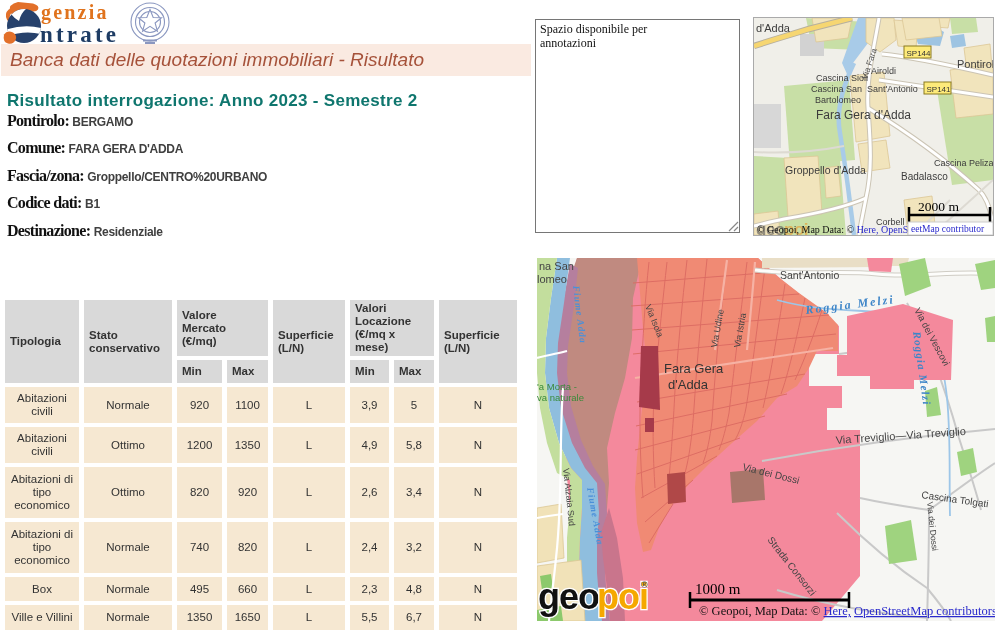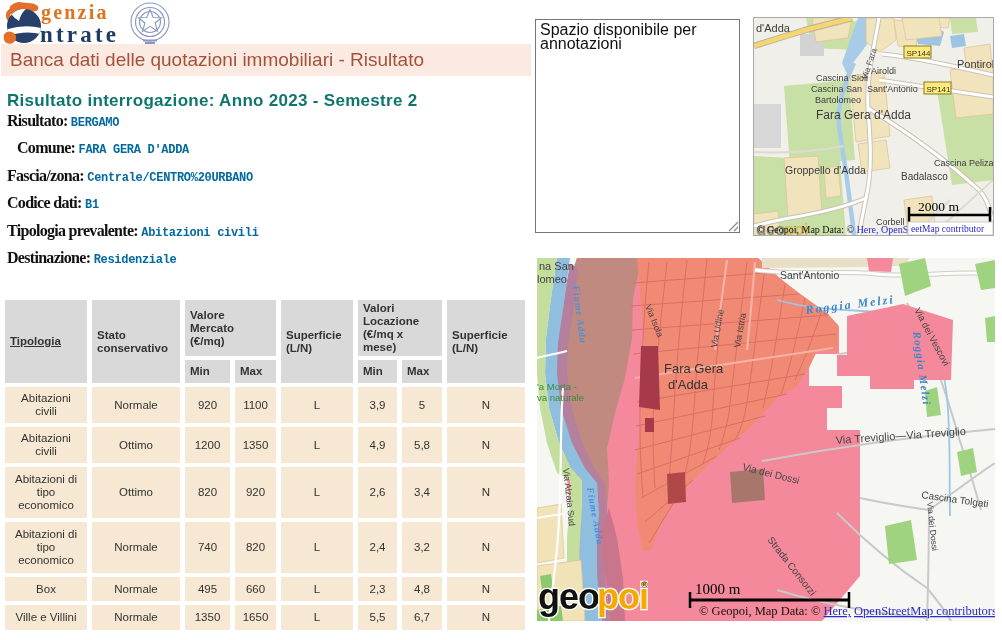--- a/index.html
+++ b/index.html
@@ -2,21 +2,21 @@
 <html><head>
 <meta charset="utf-8">
 <style>
   html,body{margin:0;padding:0;background:#fff;}
   body{width:1002px;height:640px;position:relative;overflow:hidden;font-family:"Liberation Sans",sans-serif;}
   .abs{position:absolute;}
   td{box-sizing:border-box;background:#f6e8d2;padding:2px 5px;}
   .hd td{background:#d9d9d9;font-weight:bold;vertical-align:middle;text-align:left;}
   .dr td{text-align:center;vertical-align:middle;}
   .lbl{font-family:"Liberation Serif",serif;font-size:16px;letter-spacing:-0.7px;font-weight:bold;color:#111;}
-  .val{font-size:12px;letter-spacing:-0.3px;font-weight:bold;color:#0369a1;font-family:Liberation Mono, monospace;}
+  .val{font-size:12px;letter-spacing:-0.3px;font-weight:bold;color:#404040;}
 </style>
 </head>
 <body>
 
 <div class="abs" id="logo" style="left:0px;top:0px;width:180px;height:47px;text-decoration:underline;">
 <svg width="180" height="47" viewBox="0 0 180 47">
   <defs>
         <clipPath id="sph">
           <circle cx="24" cy="26" r="17"></circle>
         </clipPath>
@@ -41,38 +41,37 @@
     <circle cx="150" cy="22" r="19"></circle>
     <circle cx="150" cy="22" r="14.5"></circle>
     <circle cx="150" cy="22" r="10.5"></circle>
     <path d="M150,9.5 L153.2,17.5 L161.5,17.8 L155.1,23 L157.4,31.2 L150,26.3 L142.6,31.2 L144.9,23 L138.5,17.8 L146.8,17.5 Z" fill="#fff" stroke="#8a97c0"></path>
     <path d="M143,40.5 L157,40.5 M145,43 L155,43" stroke-width="2"></path>
   </g>
 </svg>
 </div>
 
 <div class="abs" style="left:1px;top:44px;width:530px;height:32px;background:#faeae1;">
-  <div style="position:absolute;left:9px;top:5px;font-size:19px;color:#a6523a;">Banca dati delle quotazioni immobiliari - Risultato</div>
+  <div style="position:absolute;left:9px;top:5px;font-size:19px;color:#a6523a;font-style:italic;">Banca dati delle quotazioni immobiliari - Risultato</div>
 </div>
 
 <div class="abs" style="left:7px;top:91px;font-size:17px;letter-spacing:0.3px;font-weight:bold;color:#0f766e;">Risultato interrogazione: Anno 2023 - Semestre 2</div>
 
 <div class="abs" style="left:7px;top:112px;width:520px;">
-  <div style="height:27.4px;"><span class="lbl">Risultato: </span><span class="val">BERGAMO</span></div>
-  <div style="height:27.4px;margin-left:10px;"><span class="lbl">Comune: </span><span class="val">FARA GERA D'ADDA</span></div>
-  <div style="height:27.4px;"><span class="lbl">Fascia/zona: </span><span class="val" style="font-size:12px;"> Centrale/CENTRO%20URBANO</span></div>
+  <div style="height:27.4px;"><span class="lbl">Pontirolo: </span><span class="val">BERGAMO</span></div>
+  <div style="height:27.4px;"><span class="lbl">Comune: </span><span class="val">FARA GERA D'ADDA</span></div>
+  <div style="height:27.4px;"><span class="lbl">Fascia/zona: </span><span class="val" style="font-size:12px;"> Groppello/CENTRO%20URBANO</span></div>
   <div style="height:27.4px;"><span class="lbl">Codice dati: </span><span class="val">B1</span></div>
-  <div style="height:27.4px;"><span class="lbl">Tipologia prevalente: </span><span class="val">Abitazioni civili</span></div>
   <div style="height:27.4px;"><span class="lbl">Destinazione: </span><span class="val">Residenziale</span></div>
 </div>
 
 <table class="abs" cellspacing="0" style="left:0px;top:296px;border-collapse:separate;border-spacing:5px 4px;font-size:11.5px;color:#333;line-height:13px;">
   <tbody>
       <tr class="hd">
-    <td style="width:82px;text-decoration:underline;" rowspan="2">Tipologia</td>
+    <td style="width:74px;" rowspan="2">Tipologia</td>
     <td style="width:88px;margin-top:27px;" rowspan="2">Stato conservativo</td>
     <td style="height:52px;" colspan="2">Valore Mercato (€/mq)</td>
     <td style="width:72px;" rowspan="2">Superficie (L/N)</td>
     <td colspan="2">Valori Locazione (€/mq x mese)</td>
     <td style="width:78px;" rowspan="2">Superficie (L/N)</td>
   </tr>
   <tr class="hd">
     <td style="width:45px;height:23px;">Min</td>
     <td style="width:41px;">Max</td>
     <td style="width:39px;">Min</td>
@@ -135,21 +134,21 @@
         <td>1650</td>
         <td>L</td>
         <td>5,5</td>
         <td>6,7</td>
         <td>N</td>
       </tr>
 </tbody>
   </table>
 
 <div class="abs" style="left:535px;top:19px;width:203px;height:212px;border:1px solid #767676;background:#fff;">
-  <div style="position:absolute;left:4px;top:3px;font-family:Liberation Sans, sans-serif;font-size:16px;line-height:13.5px;color:#111;">Spazio disponibile per<br>annotazioni</div>
+  <div style="position:absolute;left:4px;top:3px;font-family:Liberation Serif, serif;font-size:12px;line-height:13.5px;color:#111;">Spazio disponibile per<br>annotazioni</div>
   <svg width="11" height="11" style="position:absolute;right:0;bottom:0;">
       <path d="M10,1 L1,10 M10,6 L6,10" stroke="#888" stroke-width="1.2" fill="none"></path>
     </svg>
 </div>
 
 <div class="abs" style="left:753px;top:17px;width:241px;height:219px;border:1px solid #aaa;box-sizing:border-box;overflow:hidden;">
 <svg width="239" height="217" viewBox="0 0 239 217">
 <rect width="239" height="217" fill="#f0efe9"></rect>
 
 <g fill="#c8dfa6">

